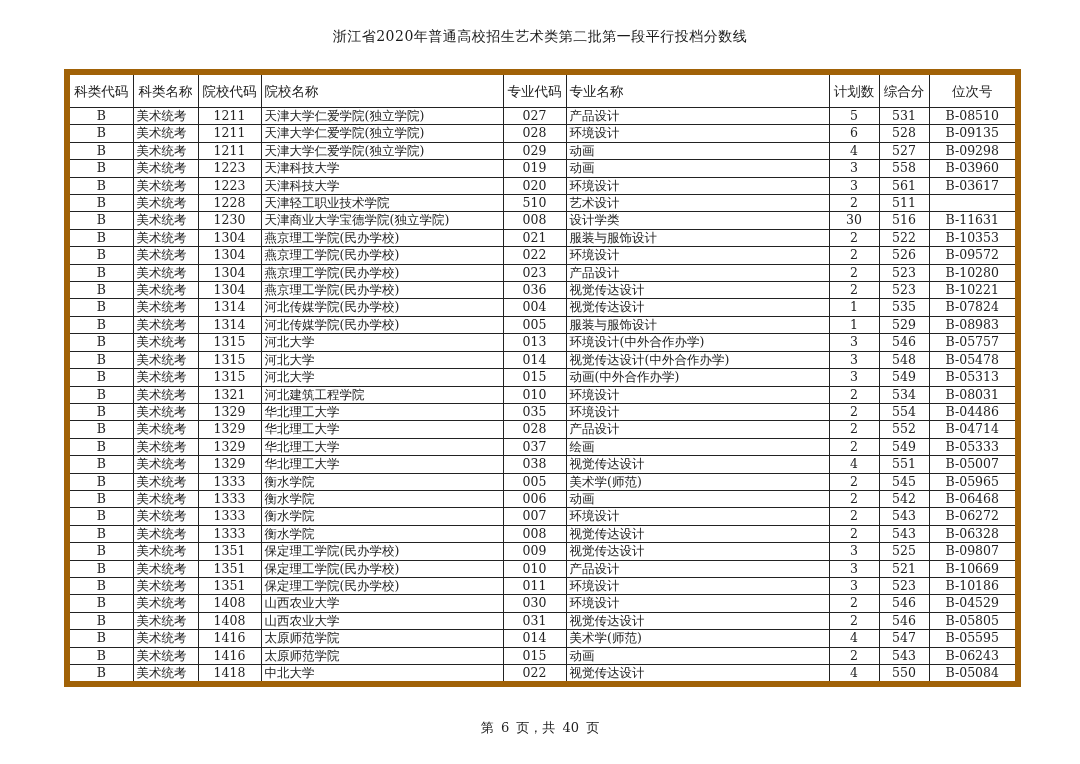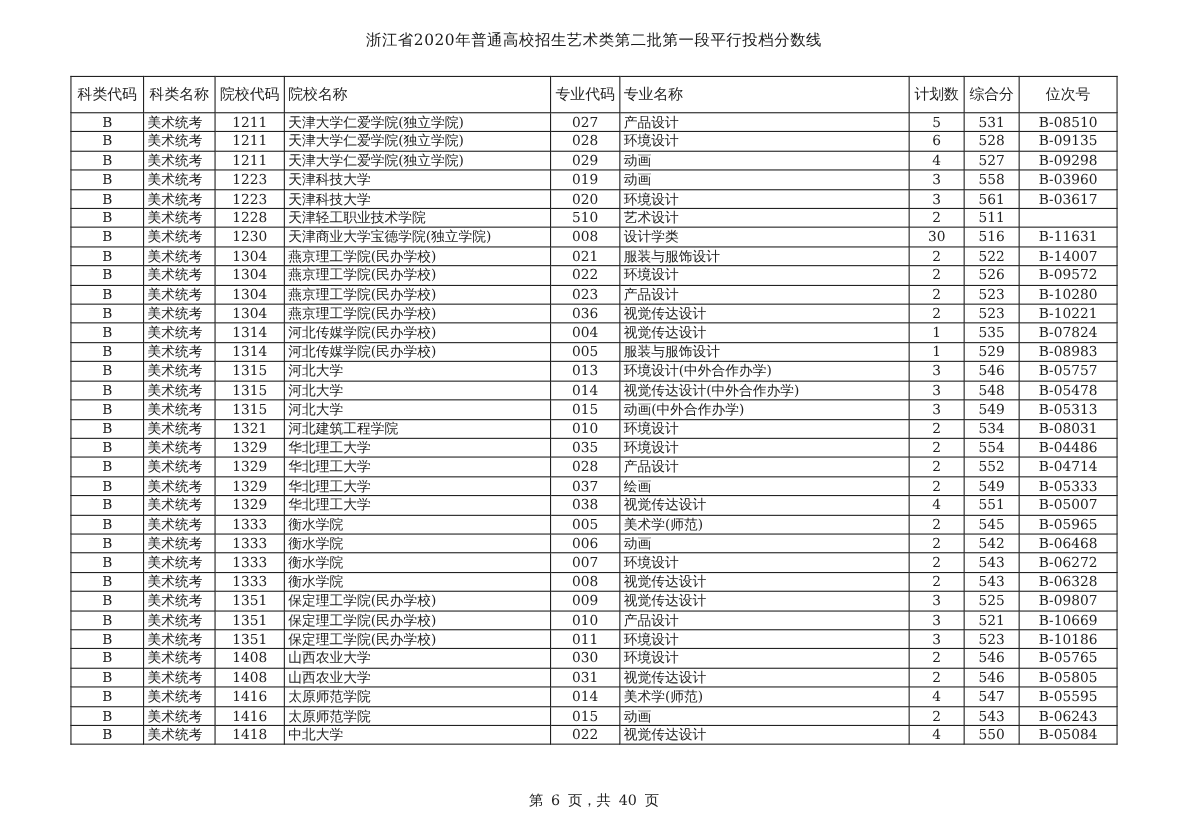--- a/index.html
+++ b/index.html
@@ -1,21 +1,21 @@
 <!DOCTYPE html>
 <html><head>
 <meta charset="utf-8">
 <style>
   html, body { margin:0; padding:0; background:#ffffff; }
   body { width:1080px; height:764px; position:relative; overflow:hidden;
          font-family: "DejaVu Serif", "Liberation Serif", serif; color:#222; }
   .title { position:absolute; top:28px; left:0; width:1080px; text-align:center;
            font-size:14px; letter-spacing:0.5px; color:#1a1a1a; }
   table.grid { position:absolute; left:64px; top:69px; border-collapse:collapse;
-               table-layout:fixed; width:951px; border:1px solid #a16207; }
+               table-layout:fixed; width:951px; border:6px solid #a16207; }
   table.grid th, table.grid td { border:1px solid #222; padding:0 3px; white-space:nowrap;
                overflow:hidden; font-size:12.5px; line-height:16.4px; height:16.4px; font-weight:normal; }
   table.grid th { height:32px; font-size:13.5px; color:#222; }
   .c { text-align:center; }
   .l { text-align:left; }
   .footer { position:absolute; top:719px; left:0; width:1080px; text-align:center;
             font-size:13px; color:#222; word-spacing:3px; }
 </style>
 </head>
 <body>
@@ -127,21 +127,21 @@
       </tr>
       <tr>
         <td class="c">B</td>
         <td class="l">美术统考</td>
         <td class="c">1304</td>
         <td class="l">燕京理工学院(民办学校)</td>
         <td class="c">021</td>
         <td class="l">服装与服饰设计</td>
         <td class="c">2</td>
         <td class="c">522</td>
-        <td class="c">B-14007</td>
+        <td class="c">B-10353</td>
       </tr>
       <tr>
         <td class="c">B</td>
         <td class="l">美术统考</td>
         <td class="c">1304</td>
         <td class="l">燕京理工学院(民办学校)</td>
         <td class="c">022</td>
         <td class="l">环境设计</td>
         <td class="c">2</td>
         <td class="c">526</td>
@@ -358,21 +358,21 @@
       </tr>
       <tr>
         <td class="c">B</td>
         <td class="l">美术统考</td>
         <td class="c">1408</td>
         <td class="l">山西农业大学</td>
         <td class="c">030</td>
         <td class="l">环境设计</td>
         <td class="c">2</td>
         <td class="c">546</td>
-        <td class="c">B-05765</td>
+        <td class="c">B-04529</td>
       </tr>
       <tr>
         <td class="c">B</td>
         <td class="l">美术统考</td>
         <td class="c">1408</td>
         <td class="l">山西农业大学</td>
         <td class="c">031</td>
         <td class="l">视觉传达设计</td>
         <td class="c">2</td>
         <td class="c">546</td>

